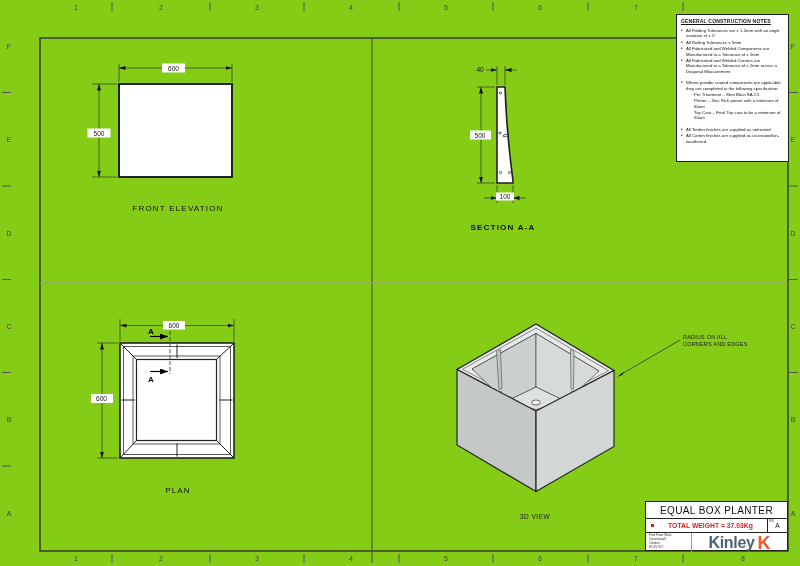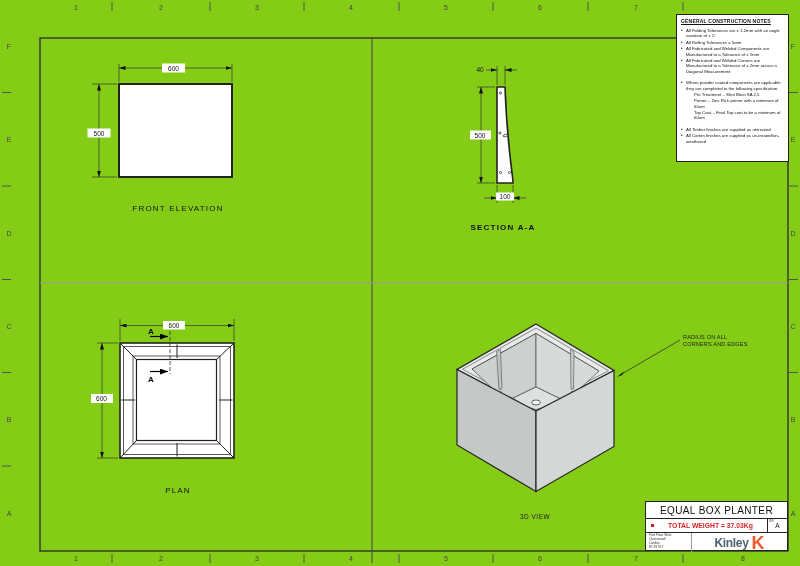--- a/index.html
+++ b/index.html
@@ -32,21 +32,21 @@
   #tb-weight .dot{width:3px;height:3px;background:#d61f26;margin-left:5px;flex:none;}
   #tb-weight .wt{flex:1;text-align:center;font-size:6.8px;font-weight:bold;color:#d61f26;}
   #tb-iss{width:20px;height:100%;border-left:1px solid #222;position:relative;flex:none;
           box-sizing:border-box;}
   #tb-iss .il{position:absolute;left:1px;top:0;font-size:3px;color:#333;}
   #tb-iss .iv{position:absolute;left:0;right:0;top:3px;text-align:center;font-size:6.5px;color:#111;}
   #tb-bottom{display:flex;height:19px;}
   #tb-addr{width:46px;flex:none;border-right:1px solid #999;padding:1px 0 0 3px;box-sizing:border-box;}
   #tb-addr div{font-size:3.2px;line-height:1.2;color:#333;}
   #tb-logo{flex:1;display:flex;align-items:center;justify-content:center;}
-  #tb-logo .kn{font-size:12px;font-weight:600;color:#4d6370;letter-spacing:-.3px;line-height:1;}
+  #tb-logo .kn{font-size:16px;font-weight:600;color:#4d6370;letter-spacing:-.3px;line-height:1;}
   #tb-logo .km{font-size:18px;font-weight:800;color:#f05a28;margin-left:3px;line-height:1;}
 </style>
 </head>
 <body>
 
 <div id="page">
 
 <svg id="linework" width="800" height="566" viewBox="0 0 800 566">
   <defs>
     <marker id="ae" markerWidth="7" markerHeight="4" refX="6.5" refY="2" orient="auto" markerUnits="userSpaceOnUse">

